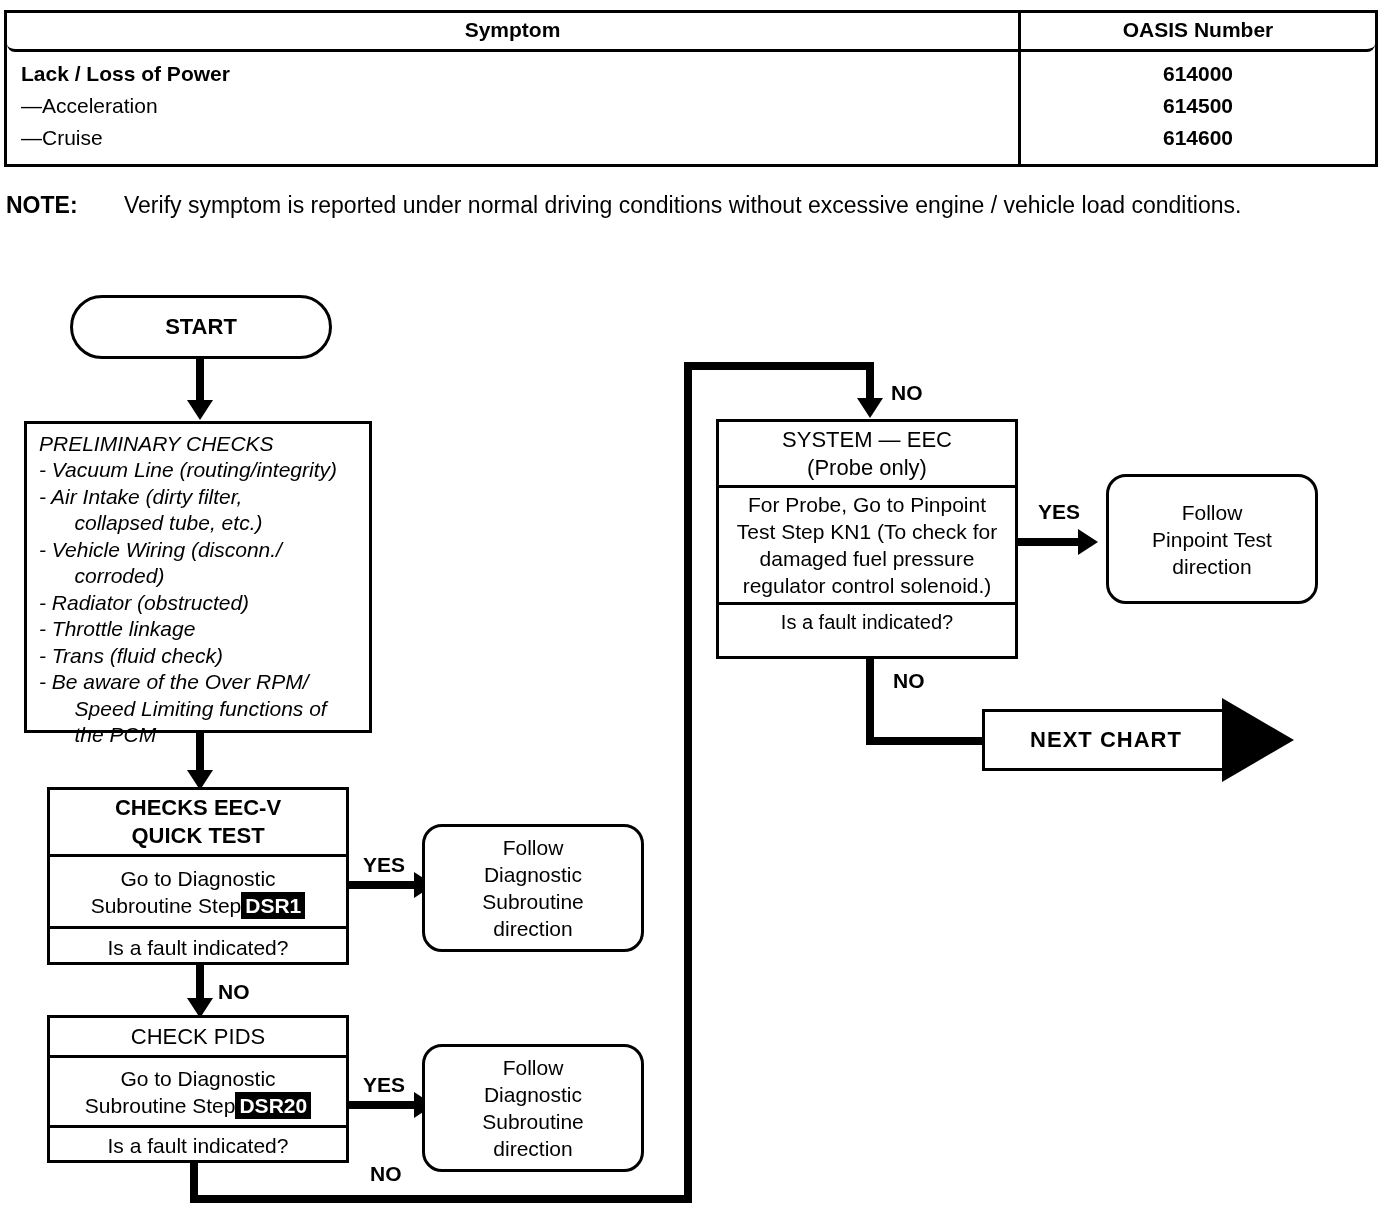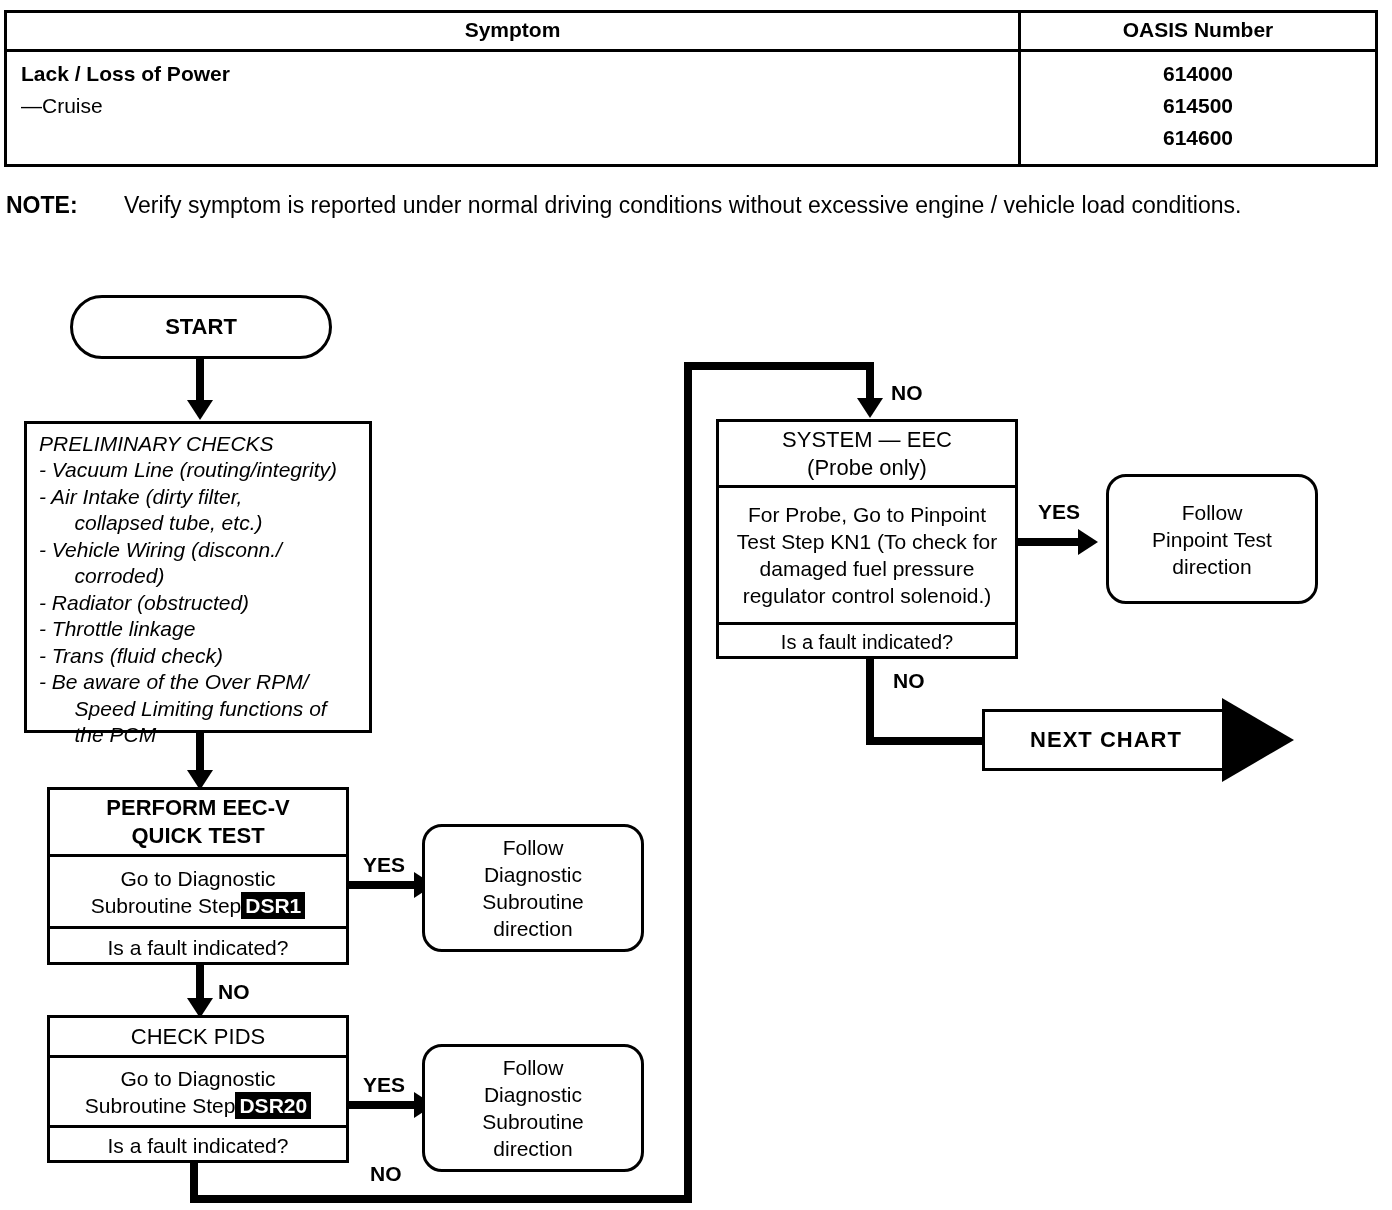--- a/index.html
+++ b/index.html
@@ -3,21 +3,21 @@
 <meta charset="utf-8">
 <style>
   html,body{margin:0;padding:0;background:#fff;}
   body{
     width:1392px;height:1210px;position:relative;
     font-family:"Liberation Sans","DejaVu Sans",sans-serif;
     color:#000;overflow:hidden;
   }
   
   .tbl{position:absolute;left:4px;top:10px;width:1374px;border:3px solid #000;box-sizing:border-box;}
-  .tbl-row{display:flex;}
+  .tbl-row{display:flex;border-radius:8px;}
   .tbl-head{border-bottom:3px solid #000;}
   .c-sym{flex:0 0 1014px;box-sizing:border-box;border-right:3px solid #000;}
   .c-oas{flex:1;box-sizing:border-box;}
   .tbl-head .c-sym,.tbl-head .c-oas{
     text-align:center;font-weight:bold;font-size:21px;padding:5px 0 7px;
   }
   .body-sym{padding:6px 0 10px 14px;}
   .body-oas{text-align:center;padding:6px 0 10px;}
   .sym-line{font-size:21px;font-weight:bold;line-height:32px;white-space:pre;}
   .sym-line.sub{font-weight:normal;}
@@ -61,20 +61,21 @@
 <body>
 
 <div class="tbl">
   <div class="tbl-row tbl-head">
     <div class="c-sym">Symptom</div>
     <div class="c-oas">OASIS Number</div>
   </div>
   <div class="tbl-row">
     <div class="c-sym body-sym">
       <div class="sym-line">Lack / Loss of Power</div>
+      <div class="sym-line sub">—Acceleration</div>
       <div class="sym-line sub">—Cruise</div>
     </div>
     <div class="c-oas body-oas">
       <div class="oas-line">614000</div>
       <div class="oas-line">614500</div>
       <div class="oas-line">614600</div>
     </div>
   </div>
 </div>
 
@@ -105,21 +106,21 @@
    Speed Limiting functions of
    the PCM</li>
   </ul>
 </div>
 
 <div class="ln" style="left:196px;top:733px;width:8px;height:44px;"></div>
 <div class="ar-d" style="left:187px;top:770px;"></div>
 
 <div class="node" style="left:47px;top:787px;width:302px;height:178px;">
   <div class="seg ctr bold t16" style="height:67px;flex-direction:column;display:flex;">
-    <span>PERFORM EEC-V</span>
+    <span>CHECKS EEC-V</span>
     <span>QUICK TEST</span>
   </div>
   <div class="seg ctr t15" style="height:72px;flex-direction:column;display:flex;">
     <span>Go to Diagnostic</span>
     <span style="display:inline-block;"><span>Subroutine Step</span><span class="invcode">DSR1</span></span>
   </div>
   <div class="seg last ctr t15" style="height:36px;display:flex;">
     <span>Is a fault indicated?</span>
   </div>
 </div>
@@ -170,21 +171,21 @@
 <div class="ln" style="left:866px;top:362px;width:8px;height:42px;"></div>
 <div class="ar-d" style="left:857px;top:398px;"></div>
 <div class="lbl" style="left:891px;top:381px;">NO</div>
 <div class="lbl" style="left:370px;top:1162px;">NO</div>
 
 <div class="node" style="left:716px;top:419px;width:302px;height:240px;">
   <div class="seg ctr t16" style="height:66px;flex-direction:column;display:flex;">
     <span>SYSTEM — EEC</span>
     <span>(Probe only)</span>
   </div>
-  <div class="seg ctr t15" style="height:137px;padding:0 8px;box-sizing:border-box;display:flex;">
+  <div class="seg ctr t15" style="height:117px;padding:0 8px;box-sizing:border-box;display:flex;">
     <span>For Probe, Go to Pinpoint Test Step KN1 (To check for damaged fuel pressure regulator control solenoid.)</span>
   </div>
   <div class="seg last ctr t14" style="height:34px;display:flex;">
     <span>Is a fault indicated?</span>
   </div>
 </div>
 
 <div class="ln" style="left:1018px;top:538px;width:70px;height:8px;"></div>
 <div class="ar-r" style="left:1078px;top:529px;"></div>
 <div class="lbl" style="left:1038px;top:500px;">YES</div>

